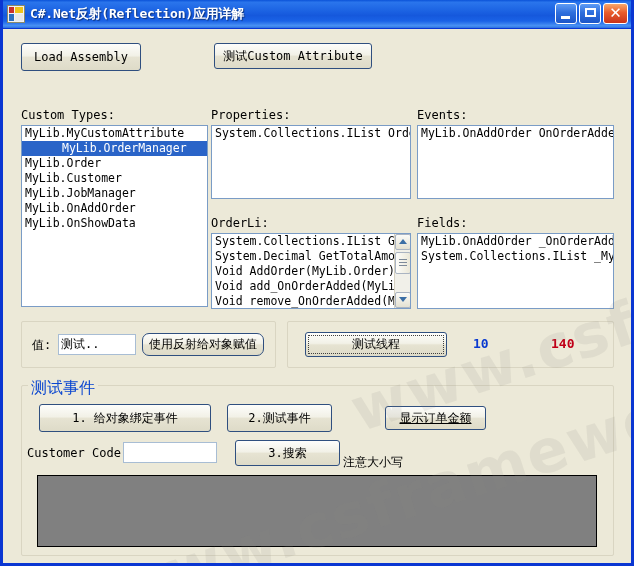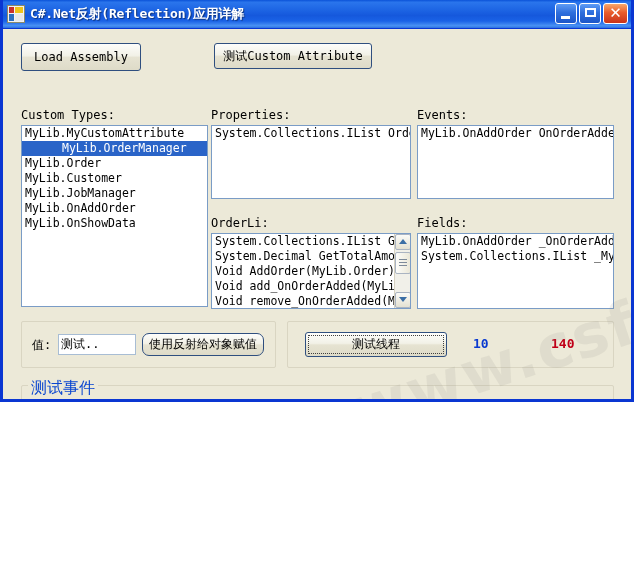--- a/index.html
+++ b/index.html
@@ -12,21 +12,21 @@
     height: 566px;
     overflow: hidden;
     font-family: "DejaVu Sans Mono", monospace;
   }
 
   
   .window {
     position: absolute;
     left: 0; top: 0;
     width: 634px;
-    height: 402px;
+    height: 566px;
     box-sizing: border-box;
     border: 3px solid #0a36d2;
     border-top: none;
     background: #ece9d8;
     overflow: hidden;
   }
 
   
   .titlebar {
     position: relative;

